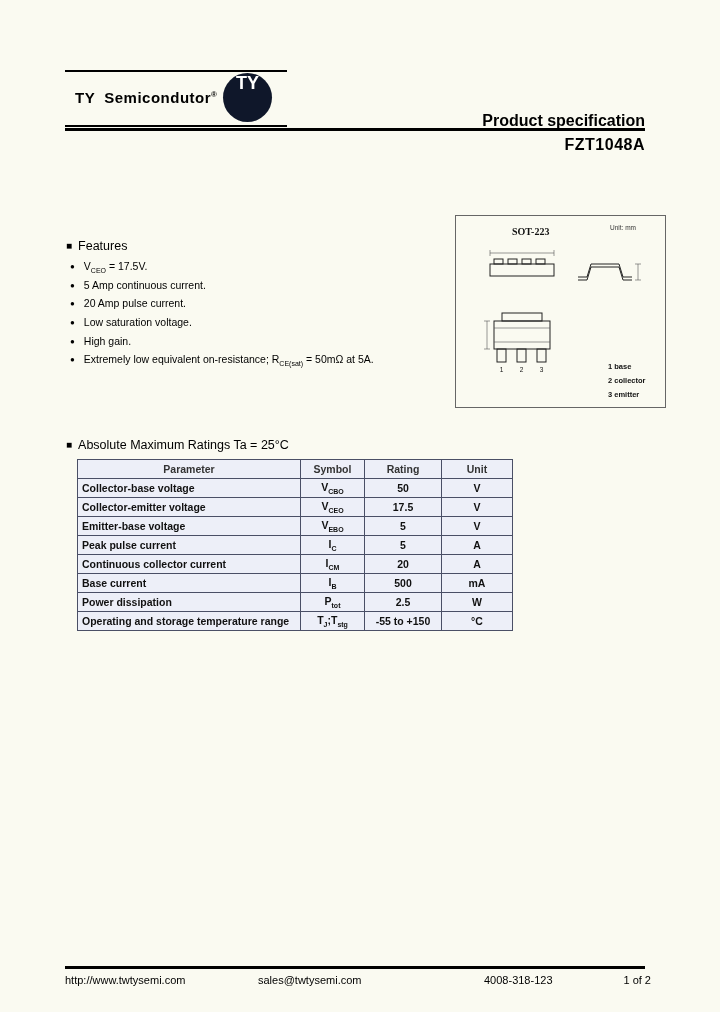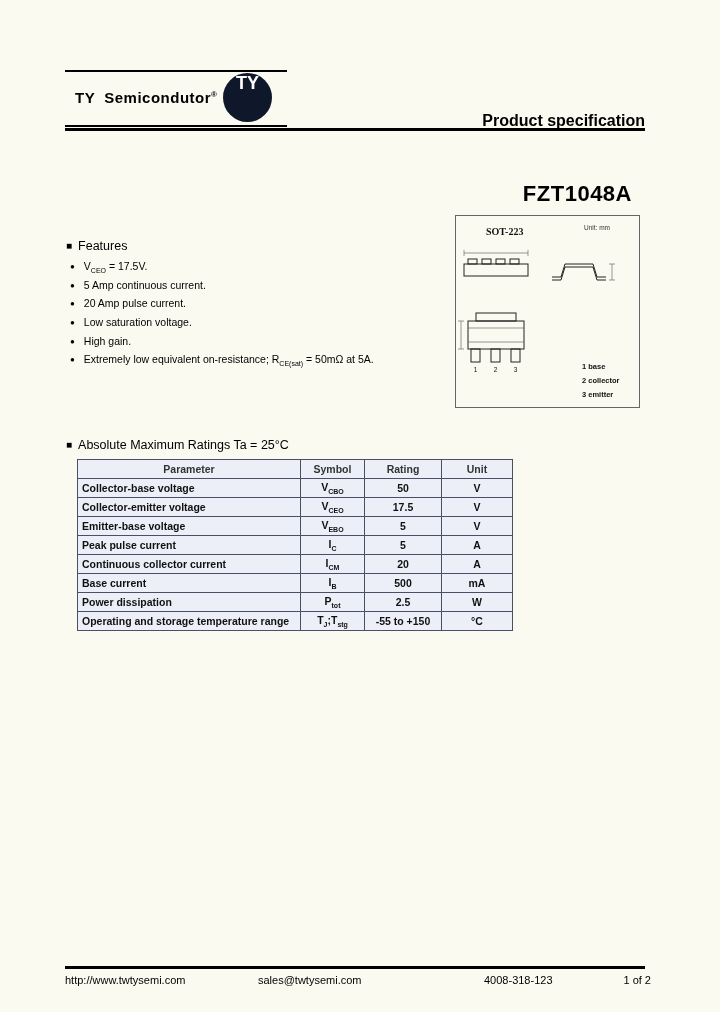--- a/index.html
+++ b/index.html
@@ -12,36 +12,36 @@
 
   
   .logo-block{left:65px;top:70px;width:222px;height:53px;border-top:2px solid #000;border-bottom:2px solid #000;}
   .brand{position:absolute;left:10px;top:17px;font-size:15px;font-weight:bold;white-space:pre;letter-spacing:0.5px;}
   .brand sup{font-size:8px;font-weight:bold;}
   .logo-circle{left:223px;top:73px;width:49px;height:49px;border-radius:50%;
     background:#0f172a;color:#fff;display:flex;justify-content:center;
     font-weight:bold;font-size:18px;}
   .spec-label{right:75px;top:112px;font-size:16px;font-weight:bold;}
   .rule-full{left:65px;top:128px;width:580px;height:3px;background:#000;}
-  .part-number{right:88px;top:136px;font-size:22px;font-weight:bold;letter-spacing:0.5px;margin-top:45px;}
+  .part-number{right:75px;top:136px;font-size:16px;font-weight:bold;letter-spacing:0.5px;}
 
   
   .sec-head{font-size:12.5px;display:flex;align-items:center;gap:6px;}
   .sec-head .sq{font-size:10px;line-height:10px;}
   .features-head{left:66px;top:239px;}
   .ratings-head{left:66px;top:438px;}
 
   
   .features-list{left:70px;top:258px;width:370px;}
   .feat{height:18.6px;display:flex;align-items:center;font-size:10.5px;}
   .feat .bullet{font-size:8px;margin-right:9px;line-height:8px;}
   .feat sub{font-size:7px;}
 
   
-  .pkg-box{left:455px;top:215px;width:183px;height:191px;border:1px solid #666;}
+  .pkg-box{left:455px;top:215px;width:183px;height:191px;border:1px solid #666;padding-left:26px;}
   .pkg-box svg{display:block;}
 
   
   .ratings-table{position:absolute;left:77px;top:459px;width:435px;border-collapse:collapse;table-layout:fixed;font-size:10.5px;}
   .ratings-table th,.ratings-table td{border:1px solid #4a4f66;background:#edeff8;height:18px;padding:0 4px;font-weight:bold;color:#111;overflow:hidden;white-space:nowrap;}
   .ratings-table th{text-align:center;color:#333;}
   .ratings-table td.p{text-align:left;}
   .ratings-table td.c{text-align:center;padding:0 2px;}
   .ratings-table sub{font-size:7px;}
 

